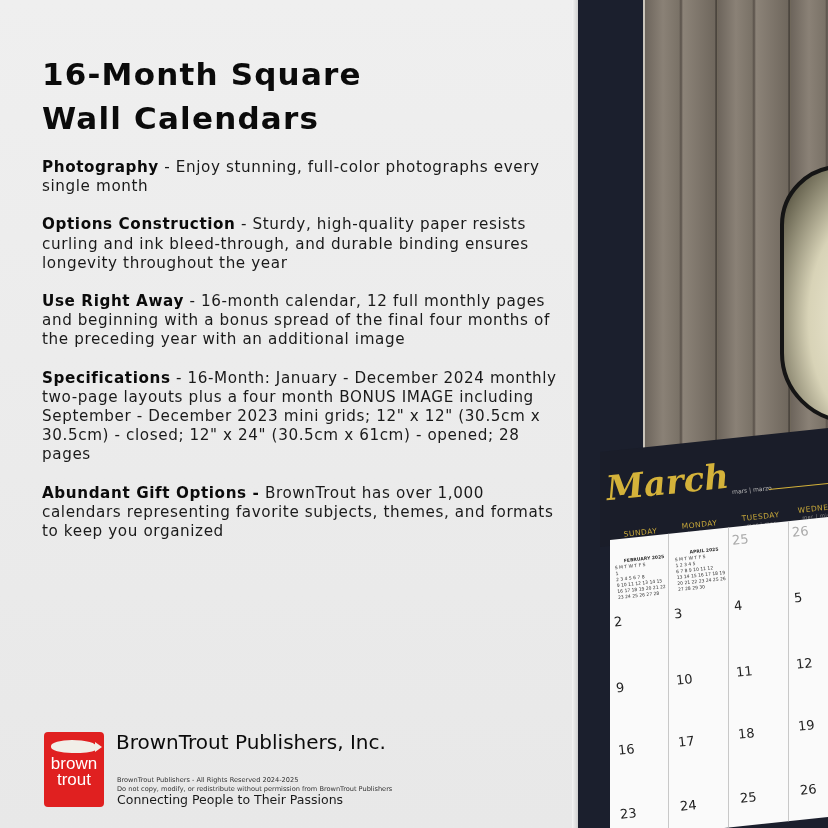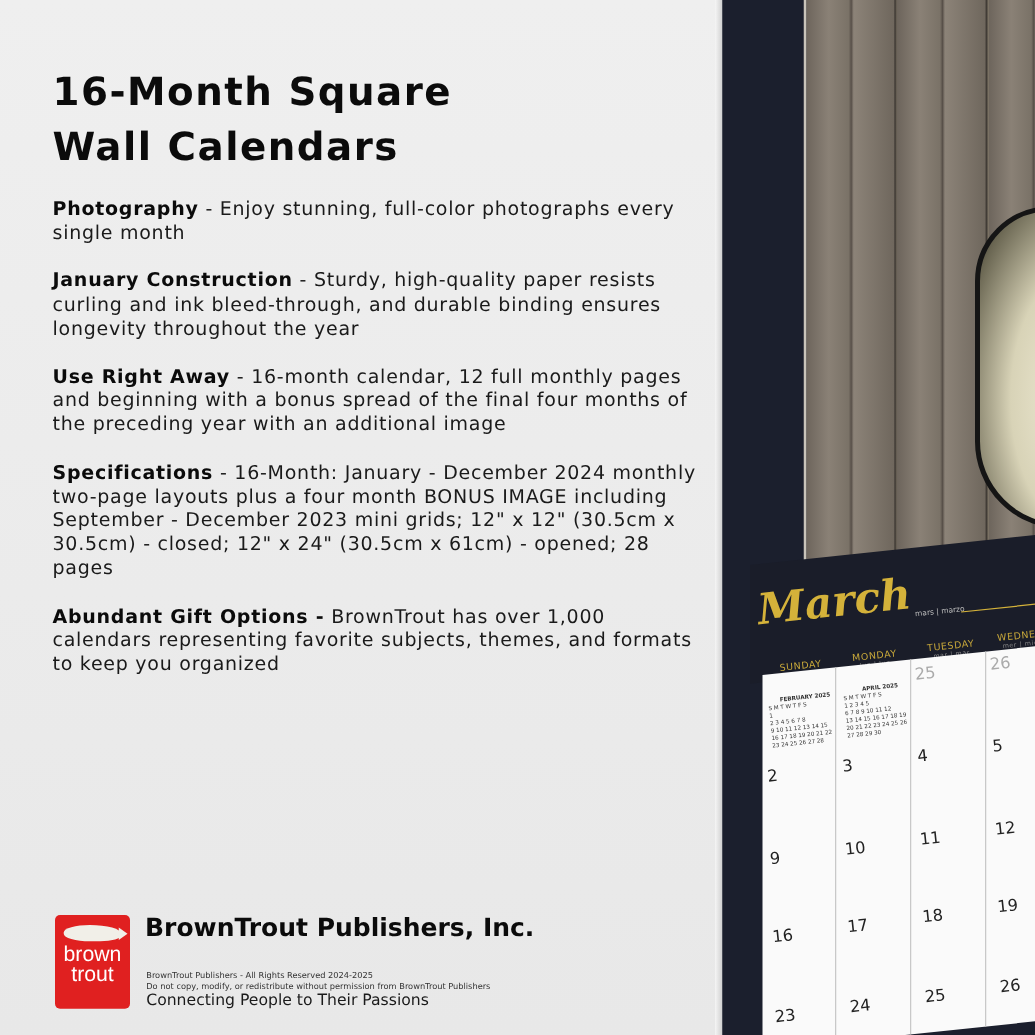--- a/index.html
+++ b/index.html
@@ -8,21 +8,21 @@
   .title{position:absolute;left:42px;top:52px;font-family:"DejaVu Sans",sans-serif;font-weight:bold;font-size:31px;line-height:44px;letter-spacing:1.2px;color:#0b0b0b;}
   .features{position:absolute;left:42px;top:158px;width:520px;}
   .feature{font-size:15.2px;line-height:19.2px;letter-spacing:0.6px;color:#1a1a1a;margin-bottom:19px;}
   .feature b{font-weight:bold;color:#0b0b0b;}
   .brand{position:absolute;left:44px;top:730px;width:520px;height:64px;}
   .logo{position:absolute;left:0;top:2px;width:60px;height:75px;background:#e02020;border-radius:4px;overflow:hidden;}
   .logo .fish{position:absolute;left:7px;top:8px;width:46px;height:13px;background:#f1efe8;border-radius:50% 60% 40% 50%;}
   .logo .fish:after{content:"";position:absolute;right:-5px;top:2px;border-left:7px solid #f1efe8;border-top:5px solid transparent;border-bottom:5px solid transparent;}
   .logo .lt{position:absolute;left:0;width:60px;text-align:center;color:#fff;font-family:"Liberation Sans",sans-serif;font-size:17px;line-height:16px;}
   .logo .l1{top:24px;} .logo .l2{top:40px;}
-  .bname{position:absolute;left:72px;top:0;font-family:"DejaVu Sans",sans-serif;font-weight:bold;font-size:20px;color:#0b0b0b;}
+  .bname{position:absolute;left:72px;top:0;font-family:"DejaVu Sans",sans-serif;font-weight:normal;font-size:20px;color:#0b0b0b;}
   .btag{position:absolute;left:73px;top:26px;font-size:12.5px;color:#1a1a1a;margin-top:36px;}
   .bsmall{position:absolute;left:73px;top:46px;font-size:6.6px;line-height:8.5px;color:#333;}
   .right{position:absolute;left:572px;top:0;width:256px;height:828px;background:#1e2230;}
   .edge{position:absolute;left:0;top:0;width:6px;height:828px;background:linear-gradient(90deg,#f5f5f5,#cfcfcf);}
   .panel{position:absolute;left:6px;top:0;width:250px;height:828px;background:#1b1f2d;}
   .wood{position:absolute;left:71px;top:0;width:185px;height:452px;background:repeating-linear-gradient(90deg,#6d655c 0px,#8a8176 18px,#7a7267 34px,#585049 36px,#8c8378 38px,#6f675d 70px,#3a3530 71px,#817869 73px);border-left:2px solid #c9c4ba;}
   .guitar{position:absolute;left:135px;top:165px;width:140px;height:250px;border-radius:60px 30px 40px 70px;background:radial-gradient(ellipse at 60% 60%,#f4f0dc 0%,#d8d3b7 50%,#6a6652 85%,#1c1c1c 100%);border:4px solid #151515;}
   .cal-head{position:absolute;left:28px;top:452px;width:228px;height:95px;background:#1a1d29;transform:skewY(-6deg);transform-origin:left top;}
   .month{position:absolute;left:34px;top:462px;font-family:"DejaVu Serif",serif;font-style:italic;font-weight:bold;font-size:34px;color:#d4b23a;transform:rotate(-6deg);}
   .month-sub{position:absolute;left:160px;top:486px;font-size:6px;color:#bbb;transform:rotate(-6deg);}
@@ -40,21 +40,21 @@
 <body>
 
 <div class="left">
   <div class="title">
     <div>16-Month Square</div>
     <div>Wall Calendars</div>
   </div>
 
   <div class="features">
     <div class="feature"><b>Photography</b><span> - Enjoy stunning, full-color photographs every single month</span></div>
-    <div class="feature"><b>January Construction</b><span> - Sturdy, high-quality paper resists curling and ink bleed-through, and durable binding ensures longevity throughout the year</span></div>
+    <div class="feature"><b>Options Construction</b><span> - Sturdy, high-quality paper resists curling and ink bleed-through, and durable binding ensures longevity throughout the year</span></div>
     <div class="feature"><b>Use Right Away</b><span> - 16-month calendar, 12 full monthly pages and beginning with a bonus spread of the final four months of the preceding year with an additional image</span></div>
     <div class="feature"><b>Specifications</b><span> - 16-Month: January - December 2024 monthly two-page layouts plus a four month BONUS IMAGE including September - December 2023 mini grids; 12" x 12" (30.5cm x 30.5cm) - closed; 12" x 24" (30.5cm x 61cm) - opened; 28 pages</span></div>
     <div class="feature"><b>Abundant Gift Options -</b><span> BrownTrout has over 1,000 calendars representing favorite subjects, themes, and formats to keep you organized</span></div>
   </div>
 
   <div class="brand">
     <div class="logo">
       <div class="fish"></div>
       <div class="lt l1">brown</div>
       <div class="lt l2">trout</div>

